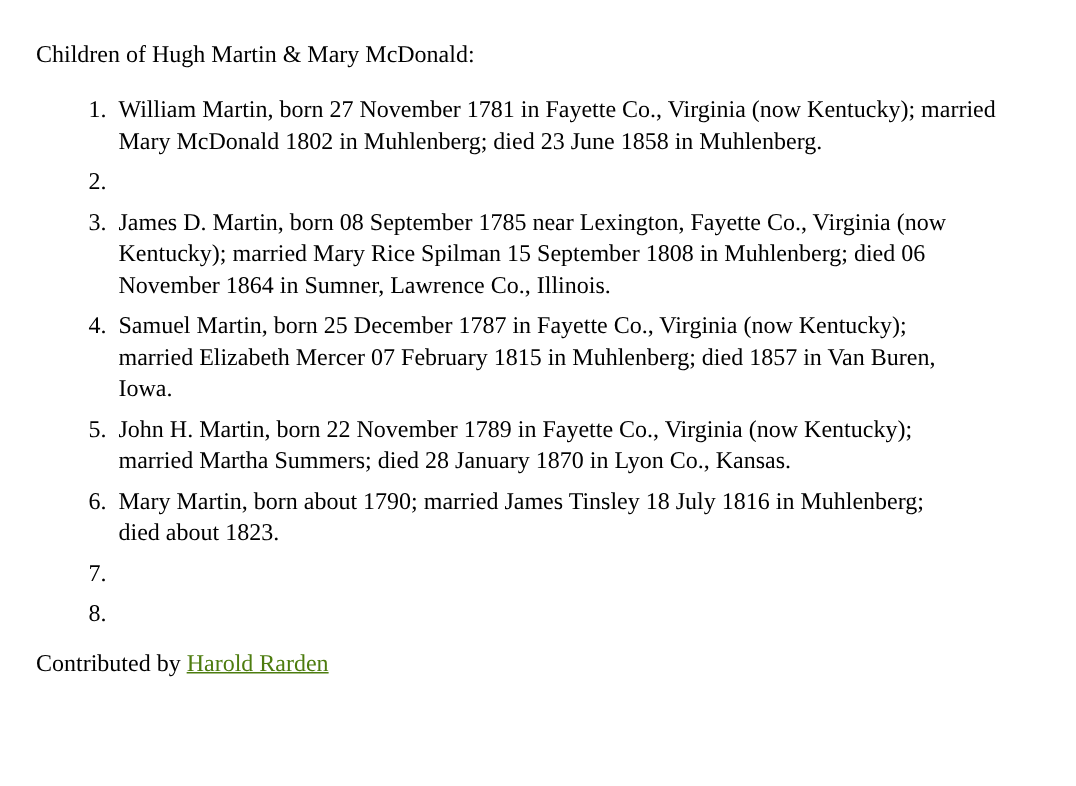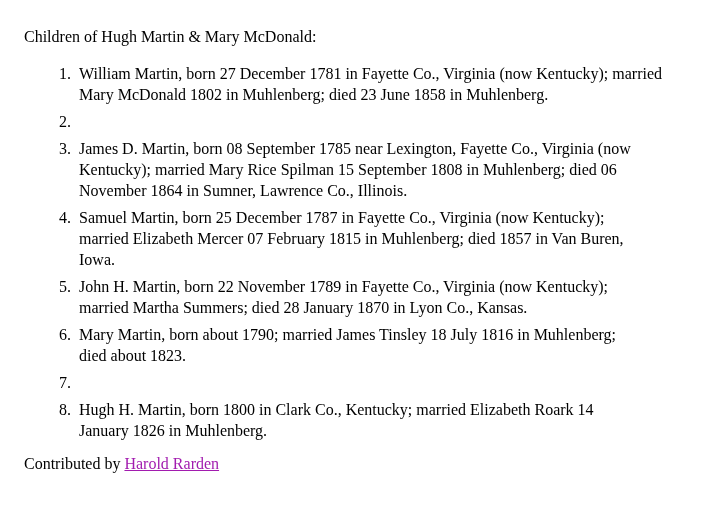--- a/index.html
+++ b/index.html
@@ -39,35 +39,35 @@
     text-align: right;
     margin-right: 8px;
   }
   .item .text {
     white-space: pre-wrap;
   }
   .footer {
     margin-top: 12px;
   }
   .footer a {
-    color: #a21caf;
+    color: #4d7c0f;
     text-decoration: underline;
   }
 </style>
 </head>
 <body>
 
 <div class="page">
 
   <div class="title">Children of Hugh Martin &amp; Mary McDonald:</div>
 
   <div class="list">
     <div class="item">
       <span class="num">1.</span>
-      <span class="text">William Martin, born 27 December 1781 in Fayette Co., Virginia (now Kentucky); married
+      <span class="text">William Martin, born 27 November 1781 in Fayette Co., Virginia (now Kentucky); married
 Mary McDonald 1802 in Muhlenberg; died 23 June 1858 in Muhlenberg.</span>
     </div>
     <div class="item">
       <span class="num">2.</span>
     </div>
     <div class="item">
       <span class="num">3.</span>
       <span class="text">James D. Martin, born 08 September 1785 near Lexington, Fayette Co., Virginia (now
 Kentucky); married Mary Rice Spilman 15 September 1808 in Muhlenberg; died 06
 November 1864 in Sumner, Lawrence Co., Illinois.</span>
@@ -86,22 +86,20 @@
     <div class="item">
       <span class="num">6.</span>
       <span class="text">Mary Martin, born about 1790; married James Tinsley 18 July 1816 in Muhlenberg;
 died about 1823.</span>
     </div>
     <div class="item">
       <span class="num">7.</span>
     </div>
     <div class="item">
       <span class="num">8.</span>
-      <span class="text">Hugh H. Martin, born 1800 in Clark Co., Kentucky; married Elizabeth Roark 14
-January 1826 in Muhlenberg.</span>
     </div>
   </div>
 
   <div class="footer">
     <span>Contributed by </span><a href="#">Harold Rarden</a>
   </div>
 
 </div>
 
 </body></html>

